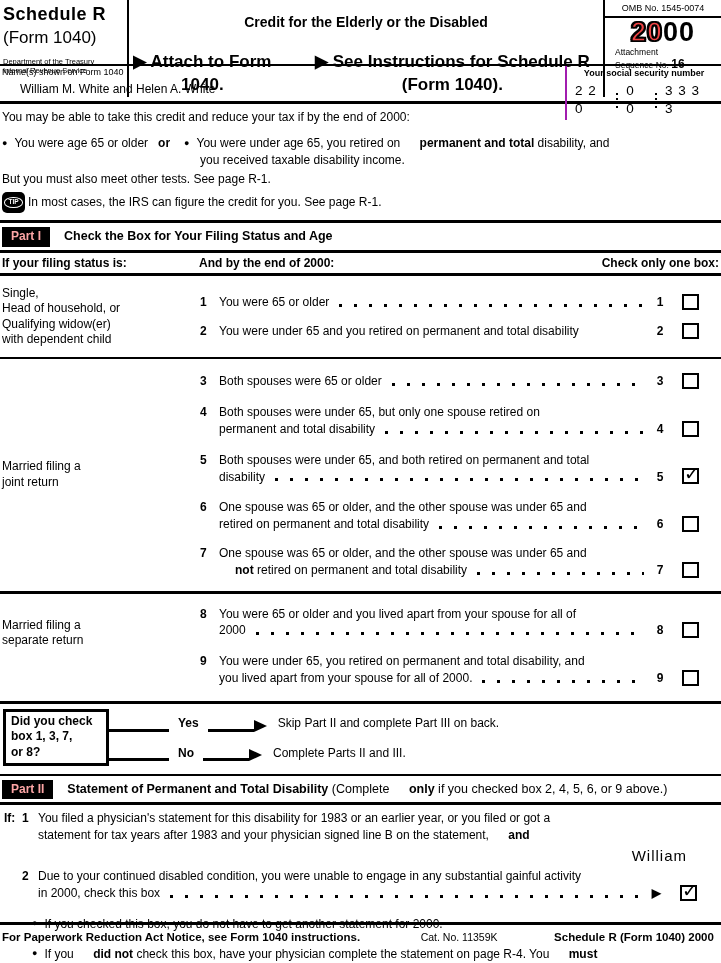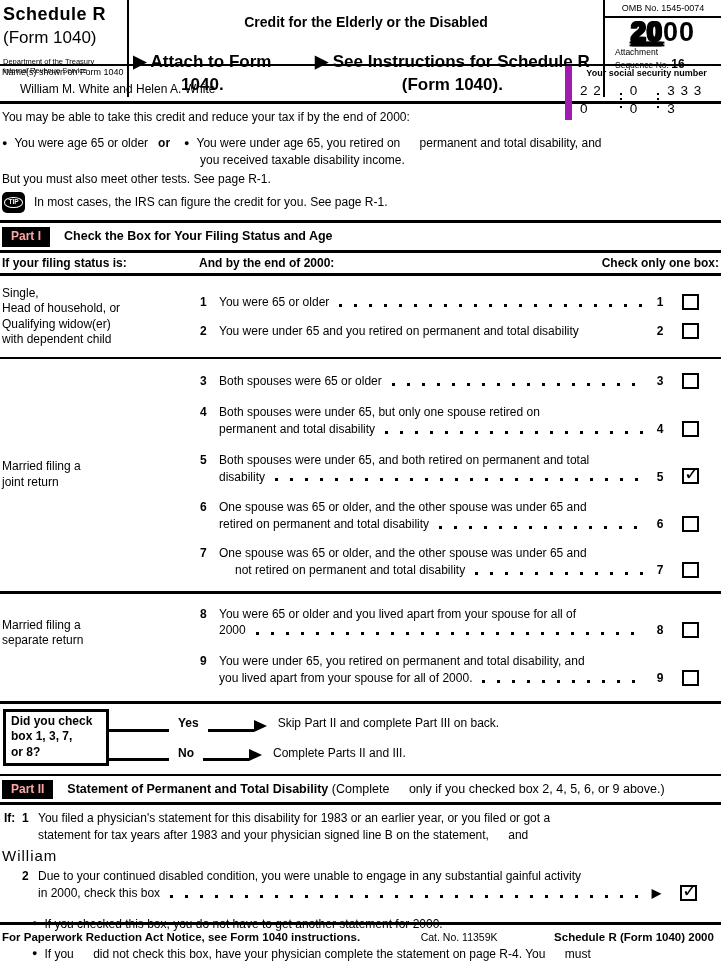--- a/index.html
+++ b/index.html
@@ -2,61 +2,61 @@
 <html><head>
 <meta charset="utf-8">
 <style>
   * { margin:0; padding:0; box-sizing:border-box; }
   html,body { background:#fff; }
   body {
     width:721px; height:963px; overflow:hidden; position:relative;
     font-family:"Liberation Sans", sans-serif; font-size:12px; color:#000;
     line-height:1.4;
   }
-  .bold { font-weight:400;padding-left:16px; }
+  .bold { font-weight:700;padding-left:16px; }
   .nw { white-space:nowrap; }
 
   
   .hdr { display:grid; grid-template-columns:129px 1fr 118px; border-bottom:2px solid #000; height:66px; }
   .h-left { border-right:2px solid #000; padding:2px 3px; }
   .h-schedule { font-size:18px; font-weight:700; letter-spacing:.5px; }
   .h-form { font-size:17px; margin-top:-1px; }
   .h-dept { font-size:7.5px; line-height:1.2; margin-top:7px; }
   .h-center { text-align:center; }
   .h-title { font-size:14px; font-weight:700; margin-top:13px; }
   .h-attach { display:flex; justify-content:space-between; gap:26px; font-weight:700; font-size:17px; margin-top:17px; }
   .h-right { border-left:2px solid #000; display:flex; flex-direction:column; }
   .h-omb { font-size:9px; text-align:center; padding:2px 0 1px; border-bottom:2px solid #000; }
   .h-year { text-align:center; font-size:27px; font-weight:800; line-height:1; margin-top:1px; letter-spacing:1px; }
-  .yr-o { color:#000000; -webkit-text-stroke:1.6px #000;
-          text-shadow:-1.4px -1.4px 0 #000, 1.4px -1.4px 0 #000, -1.4px 1.4px 0 #000, 1.4px 1.4px 0 #000;text-decoration:underline; }
+  .yr-o { color:#ef4444; -webkit-text-stroke:1.6px #000;
+          text-shadow:-1.4px -1.4px 0 #000, 1.4px -1.4px 0 #000, -1.4px 1.4px 0 #000, 1.4px 1.4px 0 #000; }
   .h-attachment { font-size:8.5px; line-height:1.2; padding-left:10px; margin-top:1px; }
   .h-seq-no { font-size:12px; font-weight:700; }
 
   
   .namerow { display:grid; grid-template-columns:1fr 156px; border-bottom:3px solid #000; height:38px; }
   .n-left { padding:0 2px; }
   .n-label { font-size:9px; }
   .n-value { font-size:12px; margin-left:18px; margin-top:2px; }
-  .n-right { border-left:7px solid #a21caf; padding:1px 2px; }
+  .n-right { border-left:2px solid #a21caf; padding:1px 2px; }
   .ssn-label { font-size:9px; font-weight:700; text-align:center; }
   .ssn-row { display:flex; align-items:center; font-size:13.5px; padding-left:6px; margin-top:2px; }
   .ssn-g { padding-right:8px; letter-spacing:1px; }
   .ssn-sep { border-left:2px dotted #000; height:15px; margin-right:8px; }
 
   
   .intro { padding:3px 2px 0; border-bottom:3px solid #000; }
   .lead { margin:2px 0 9px; }
   .bullets { display:flex; margin-bottom:2px; }
   .dot { font-size:9px; margin-right:7px; position:relative; top:-1px; }
   .b1 { white-space:nowrap; }
   .or { font-weight:700; margin:0 14px 0 10px; }
   .b2-l2 { margin-left:16px; }
   .tests { margin:3px 0 4px; }
-  .tiprow { display:flex; align-items:center; gap:9px; margin:4px 0 7px; }
+  .tiprow { display:flex; align-items:center; gap:3px; margin:4px 0 7px; }
   .tipicon { width:23px; height:21px; background:#000; border-radius:5px; display:flex; align-items:center; justify-content:center; flex:0 0 23px; }
   .tipicon span { color:#fff; font-size:6.5px; font-weight:700; border:1.5px solid #fff; border-radius:50%; padding:1px 3px; line-height:1; }
 
   
   .partbar { display:flex; align-items:center; gap:14px; padding:4px 2px 3px; border-bottom:3px solid #000; }
   .badge { background:#000; color:#fca5a5; font-weight:700; font-size:12px; padding:1px 9px 2px; }
   .partbar .ttl { font-weight:700; font-size:12.5px; }
   .partbar .paren { font-weight:400; }
 
   
@@ -93,21 +93,21 @@
   .plabel { font-weight:700; padding:0 9px; }
   .ahead { width:0; height:0; border-top:6px solid transparent; border-bottom:6px solid transparent; border-left:13px solid #000; }
   .ptext { margin-left:11px; }
 
   
   .p2body { padding:5px 2px 0; }
   .ifrow { display:flex; }
   .iflabel { flex:0 0 20px; font-weight:700; padding-left:2px; }
   .ifnum { flex:0 0 16px; font-weight:700; }
   .iftext { flex:1; }
-  .handwritten { text-align:left; padding-right:32px; font-size:15px; letter-spacing:1px; margin:1px 0 0; }
+  .handwritten { text-align:right; padding-right:32px; font-size:15px; letter-spacing:1px; margin:1px 0 0; }
   .i2 { margin-top:2px; }
   .i2l2 { display:flex; align-items:flex-end; }
   .ptr { font-weight:700; margin:0 5px 0 2px; }
   .p2bullets { margin:14px 0 0 30px; }
   .p2b { display:flex; margin-bottom:13px; }
   .p2b .dot { top:1px; }
 
   
   .footer { position:absolute; left:0; right:0; bottom:18px; border-top:3px solid #000;
             display:grid; grid-template-columns:57% 20% 23%; padding:4px 2px 0; align-items:baseline; }

